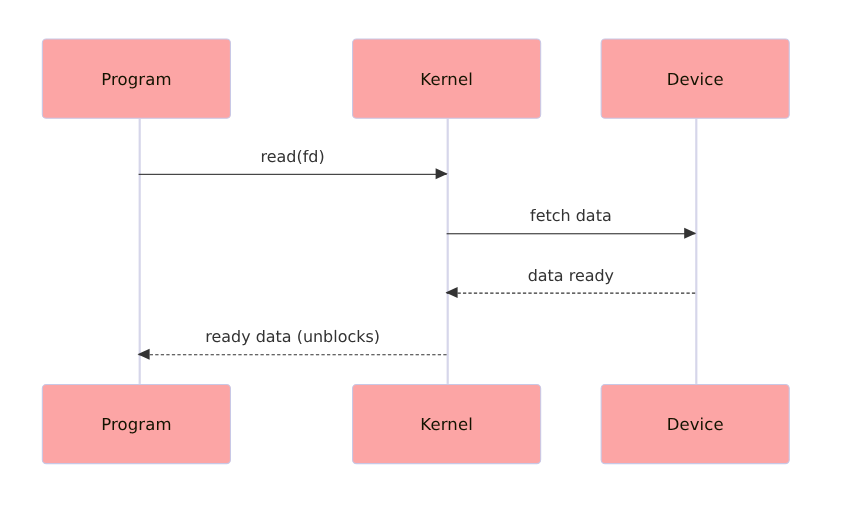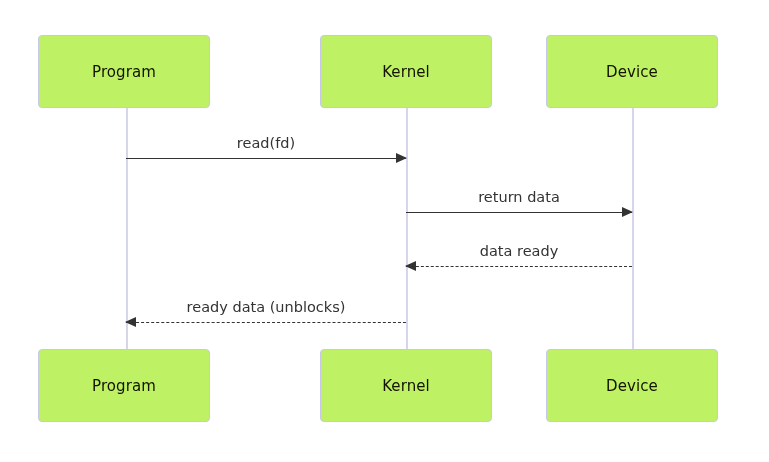--- a/index.html
+++ b/index.html
@@ -20,21 +20,21 @@
   }
   .lifeline {
     position: absolute;
     width: 2px;
     background: #d6d6ea;
   }
   .participant-box {
     position: absolute;
     width: 172px;
     height: 73px;
-    background: #bef264;
+    background: #fca5a5;
     border: 1px solid #c8c8e6;
     border-radius: 4px;
     box-sizing: border-box;
     display: flex;
     align-items: center;
     justify-content: center;
   }
   .participant-label {
     font-size: 15px;
     color: #131300;
@@ -115,21 +115,21 @@
 
   <div class="message" style="left:126px; top:158px; width:280px;">
     <div class="message-line"></div>
     <div class="arrowhead right"></div>
     <div class="message-label">read(fd)</div>
   </div>
 
   <div class="message" style="left:406px; top:212px; width:226px;">
     <div class="message-line"></div>
     <div class="arrowhead right"></div>
-    <div class="message-label">return data</div>
+    <div class="message-label">fetch data</div>
   </div>
 
   <div class="message" style="left:406px; top:266px; width:226px;">
     <div class="message-line dashed"></div>
     <div class="arrowhead left"></div>
     <div class="message-label">data ready</div>
   </div>
 
   <div class="message" style="left:126px; top:322px; width:280px;">
     <div class="message-line dashed"></div>

